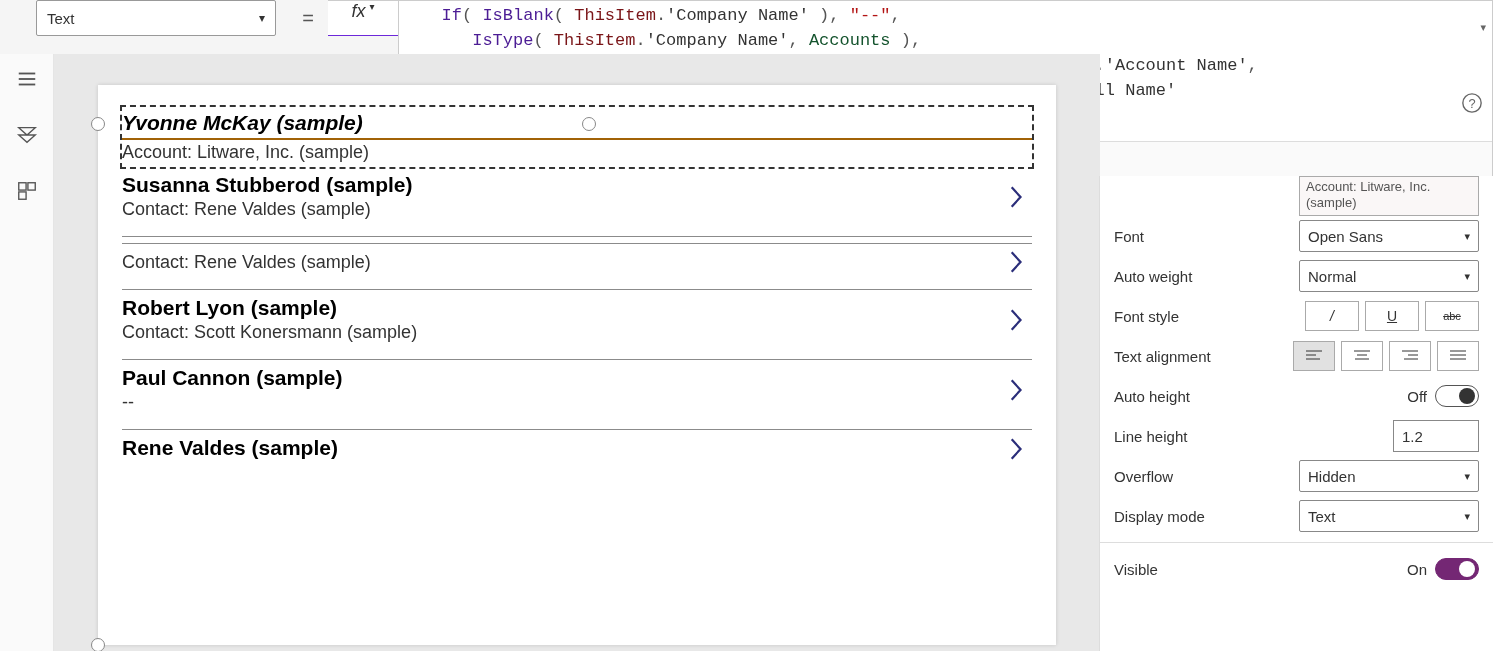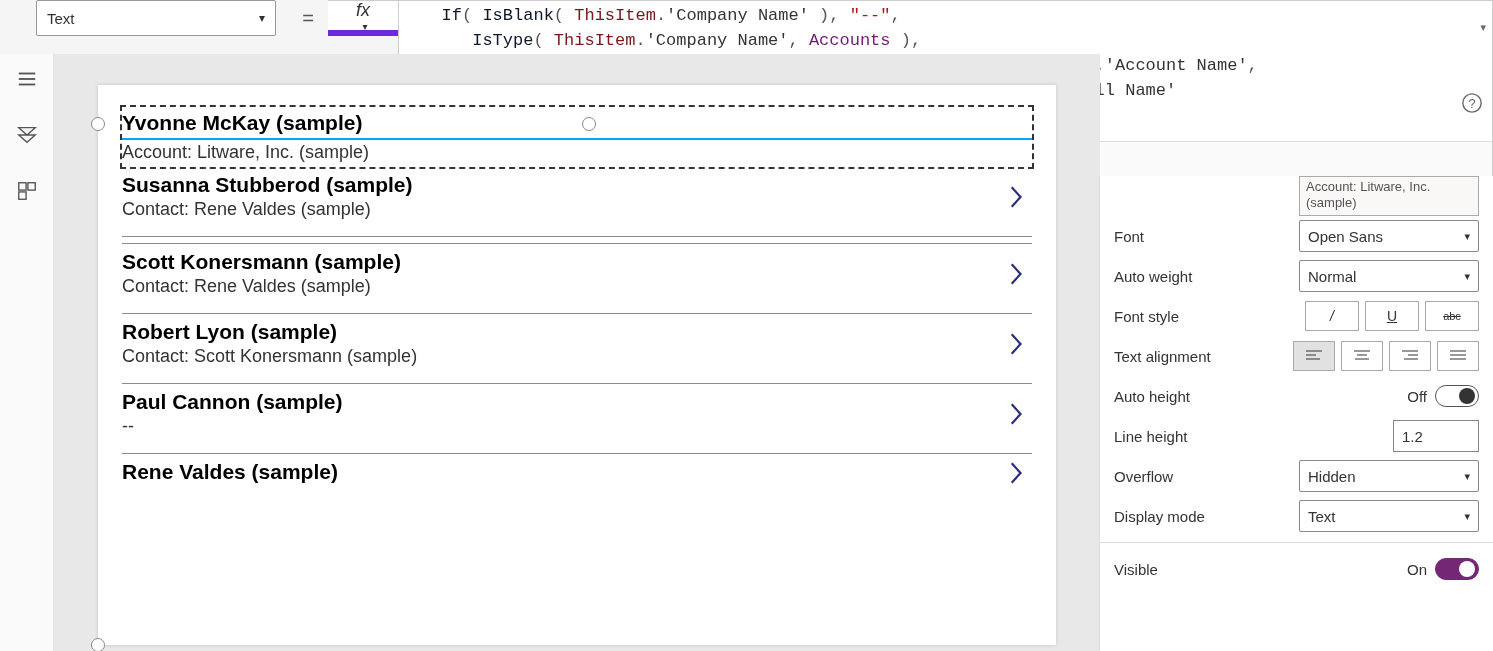--- a/index.html
+++ b/index.html
@@ -3,28 +3,28 @@
 <meta charset="utf-8">
 <style>
 * { margin:0; padding:0; box-sizing:border-box; }
 body { font-family: "Segoe UI", Arial, sans-serif; background:#f5f5f5; width:1493px; height:651px; overflow:hidden; position:relative; color:#333; }
 
 
 .topbar { position:absolute; top:0; left:0; right:0; height:53px; display:flex; align-items:flex-start; }
 .prop-dropdown { position:absolute; left:36px; top:0; width:240px; height:36px; border:1px solid #999; background:#fff; display:flex; align-items:center; padding:0 10px; font-size:15px; border-radius:2px; }
 .prop-dropdown .chev { margin-left:auto; font-size:12px; }
 .equals { position:absolute; left:288px; top:0; width:40px; height:36px; display:flex; align-items:center; justify-content:center; font-size:20px; color:#555; }
-.fx { position:absolute; left:328px; top:0; width:70px; height:36px; display:flex; align-items:center; justify-content:center; font-style:italic; font-size:18px; color:#333; border-top:1px solid #ccc; border-bottom:6px solid #6d28d9; background:#fff;flex-direction:column;}
+.fx { position:absolute; left:328px; top:0; width:70px; height:36px; display:flex; justify-content:center; font-style:italic; font-size:18px; color:#333; border-top:1px solid #ccc; border-bottom:1px solid #6d28d9; background:#fff;}
 .fx .chev { font-size:10px; margin-left:4px; font-style:normal;}
 .formula-wrap { position:absolute; left:398px; top:0; right:0; background:#fff; border:1px solid #ccc; }
 .formula { font-family: Consolas, "Courier New", monospace; font-size:17px; line-height:25px; white-space:pre; padding:2px 12px 8px 12px; overflow:hidden; min-height:140px; }
-.tok-fn { color:#0f172a; }
+.tok-fn { color:#4c1d95; }
 .tok-str { color:#b31515; }
 .tok-id { color:#7a1518; }
-.tok-ds { color:#701a75; }
+.tok-ds { color:#14532d; }
 .tok-field { color:#333; }
 .tok-punc { color:#555; }
 .formula-expand { position:absolute; right:6px; top:20px; font-size:11px; color:#666; cursor:pointer;}
 .formula-toolbar { border-top:1px solid #ddd; background:#fafafa; height:46px; display:flex; align-items:center; gap:26px; padding:0 18px; font-size:16px; color:#444; }
 .ftb-item { display:flex; align-items:center; gap:10px; cursor:pointer; }
 
 
 .leftbar { position:absolute; left:0; top:54px; width:54px; height:calc(100% - 54px); background:#fafafa; border-right:1px solid #e5e5e5; display:flex; flex-direction:column; align-items:center; padding-top:14px; gap:34px; }
 .leftbar .ic { width:22px; height:22px; color:#555; cursor:pointer; }
 
@@ -33,21 +33,21 @@
 .canvas { position:absolute; left:98px; top:85px; width:958px; height:560px; background:#fff; box-shadow:0 0 4px rgba(0,0,0,0.15); }
 .gallery { padding:20px 0 0 0; }
 .gitem { padding:6px 24px 10px 24px; }
 .gitem .title { font-size:21px; font-weight:600; color:#000; }
 .gitem .sub { font-size:18px; color:#333; margin-top:2px;}
 .gitem .arrow { position:absolute; right:6px; top:50%; transform:translateY(-50%); color:#2b2e7a; }
 .gitem-inner { position:relative; display:flex; align-items:center; }
 .ginfo { flex:1; }
 .divider { border-bottom:1px solid #8b8b8b; margin:6px 24px 0 24px; }
 .gitem.selected { border:2px dashed #333; margin:0 22px -2px 22px; padding:4px 0 4px 0; }
-.gitem.selected .title { padding:0 0 3px 0; border-bottom:2px solid #0ea5e9; }
+.gitem.selected .title { padding:0 0 3px 0; border-bottom:2px solid #a16207;font-style:italic; }
 .gitem.selected .handle { width:14px; height:14px; border:1px solid #888; background:#fff; border-radius:50%; position:absolute; }
 .gitem.selected .h1 { left:-7px; top:32px; }
 .gitem.selected .h2 { right:48%; top:32px; }
 .gitem.selected .h3 { left:-7px; bottom:-7px; }
 
 .chevron-svg { width:18px; height:30px; }
 
 
 .right-panel { position:absolute; right:0; top:176px; width:394px; bottom:0; background:#fff; border-left:1px solid #ddd; padding:0 14px 0 14px; font-size:15px; overflow:hidden;}
 .prop-row { display:flex; align-items:center; justify-content:space-between; height:40px; }
@@ -162,21 +162,20 @@
               <polyline points="4,6 14,17 4,28" fill="none" stroke="#2b2e7a" stroke-width="2.5"></polyline>
             </svg>
           </span>
         </div>
       </div>
       <div class="divider"></div>
       <div class="divider"></div>
       <div class="gitem">
         <div class="gitem-inner">
           <div class="ginfo">
-            <div class="title">Scott Konersmann (sample)</div>
             <div class="sub">Contact: Rene Valdes (sample)</div>
           </div>
           <span class="arrow">
             <svg class="chevron-svg" viewBox="0 0 20 34">
               <polyline points="4,6 14,17 4,28" fill="none" stroke="#2b2e7a" stroke-width="2.5"></polyline>
             </svg>
           </span>
         </div>
       </div>
       <div class="divider"></div>

